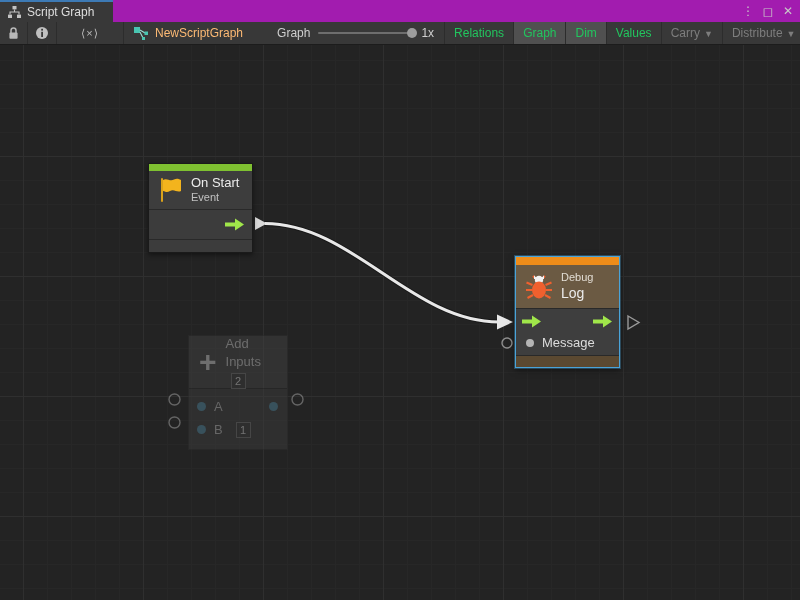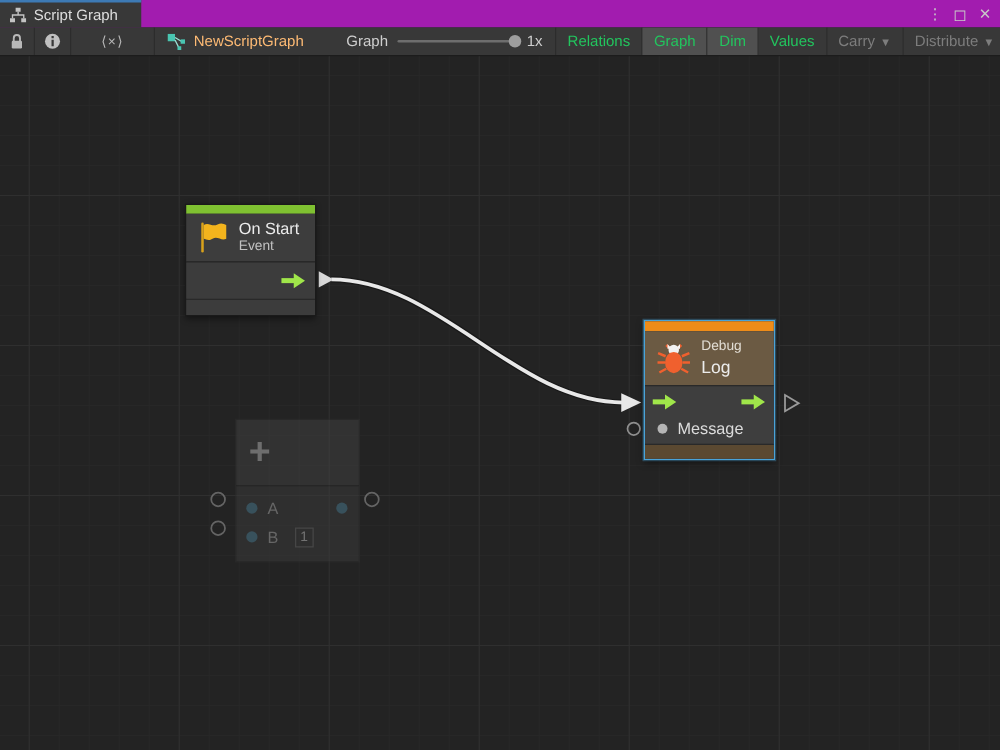--- a/index.html
+++ b/index.html
@@ -263,20 +263,24 @@
           <span>Message</span>
         </div>
       </div>
       <div class="divider"></div>
       <div class="footer"></div>
     </div>
 
     <div class="node node-add">
       <div class="hd">
         <span class="plus">+</span>
+        <div class="titles">
+          <span class="title">Add</span>
+          <span class="subtitle"><span>Inputs</span><span class="inline-box">2</span></span>
+        </div>
       </div>
       <div class="divider"></div>
       <div class="body">
         <div class="port-row">
           <div class="tdot"></div>
           <span class="plabel">A</span>
           <div class="tdot tdot-right"></div>
         </div>
         <div class="port-row">
           <div class="tdot"></div>

